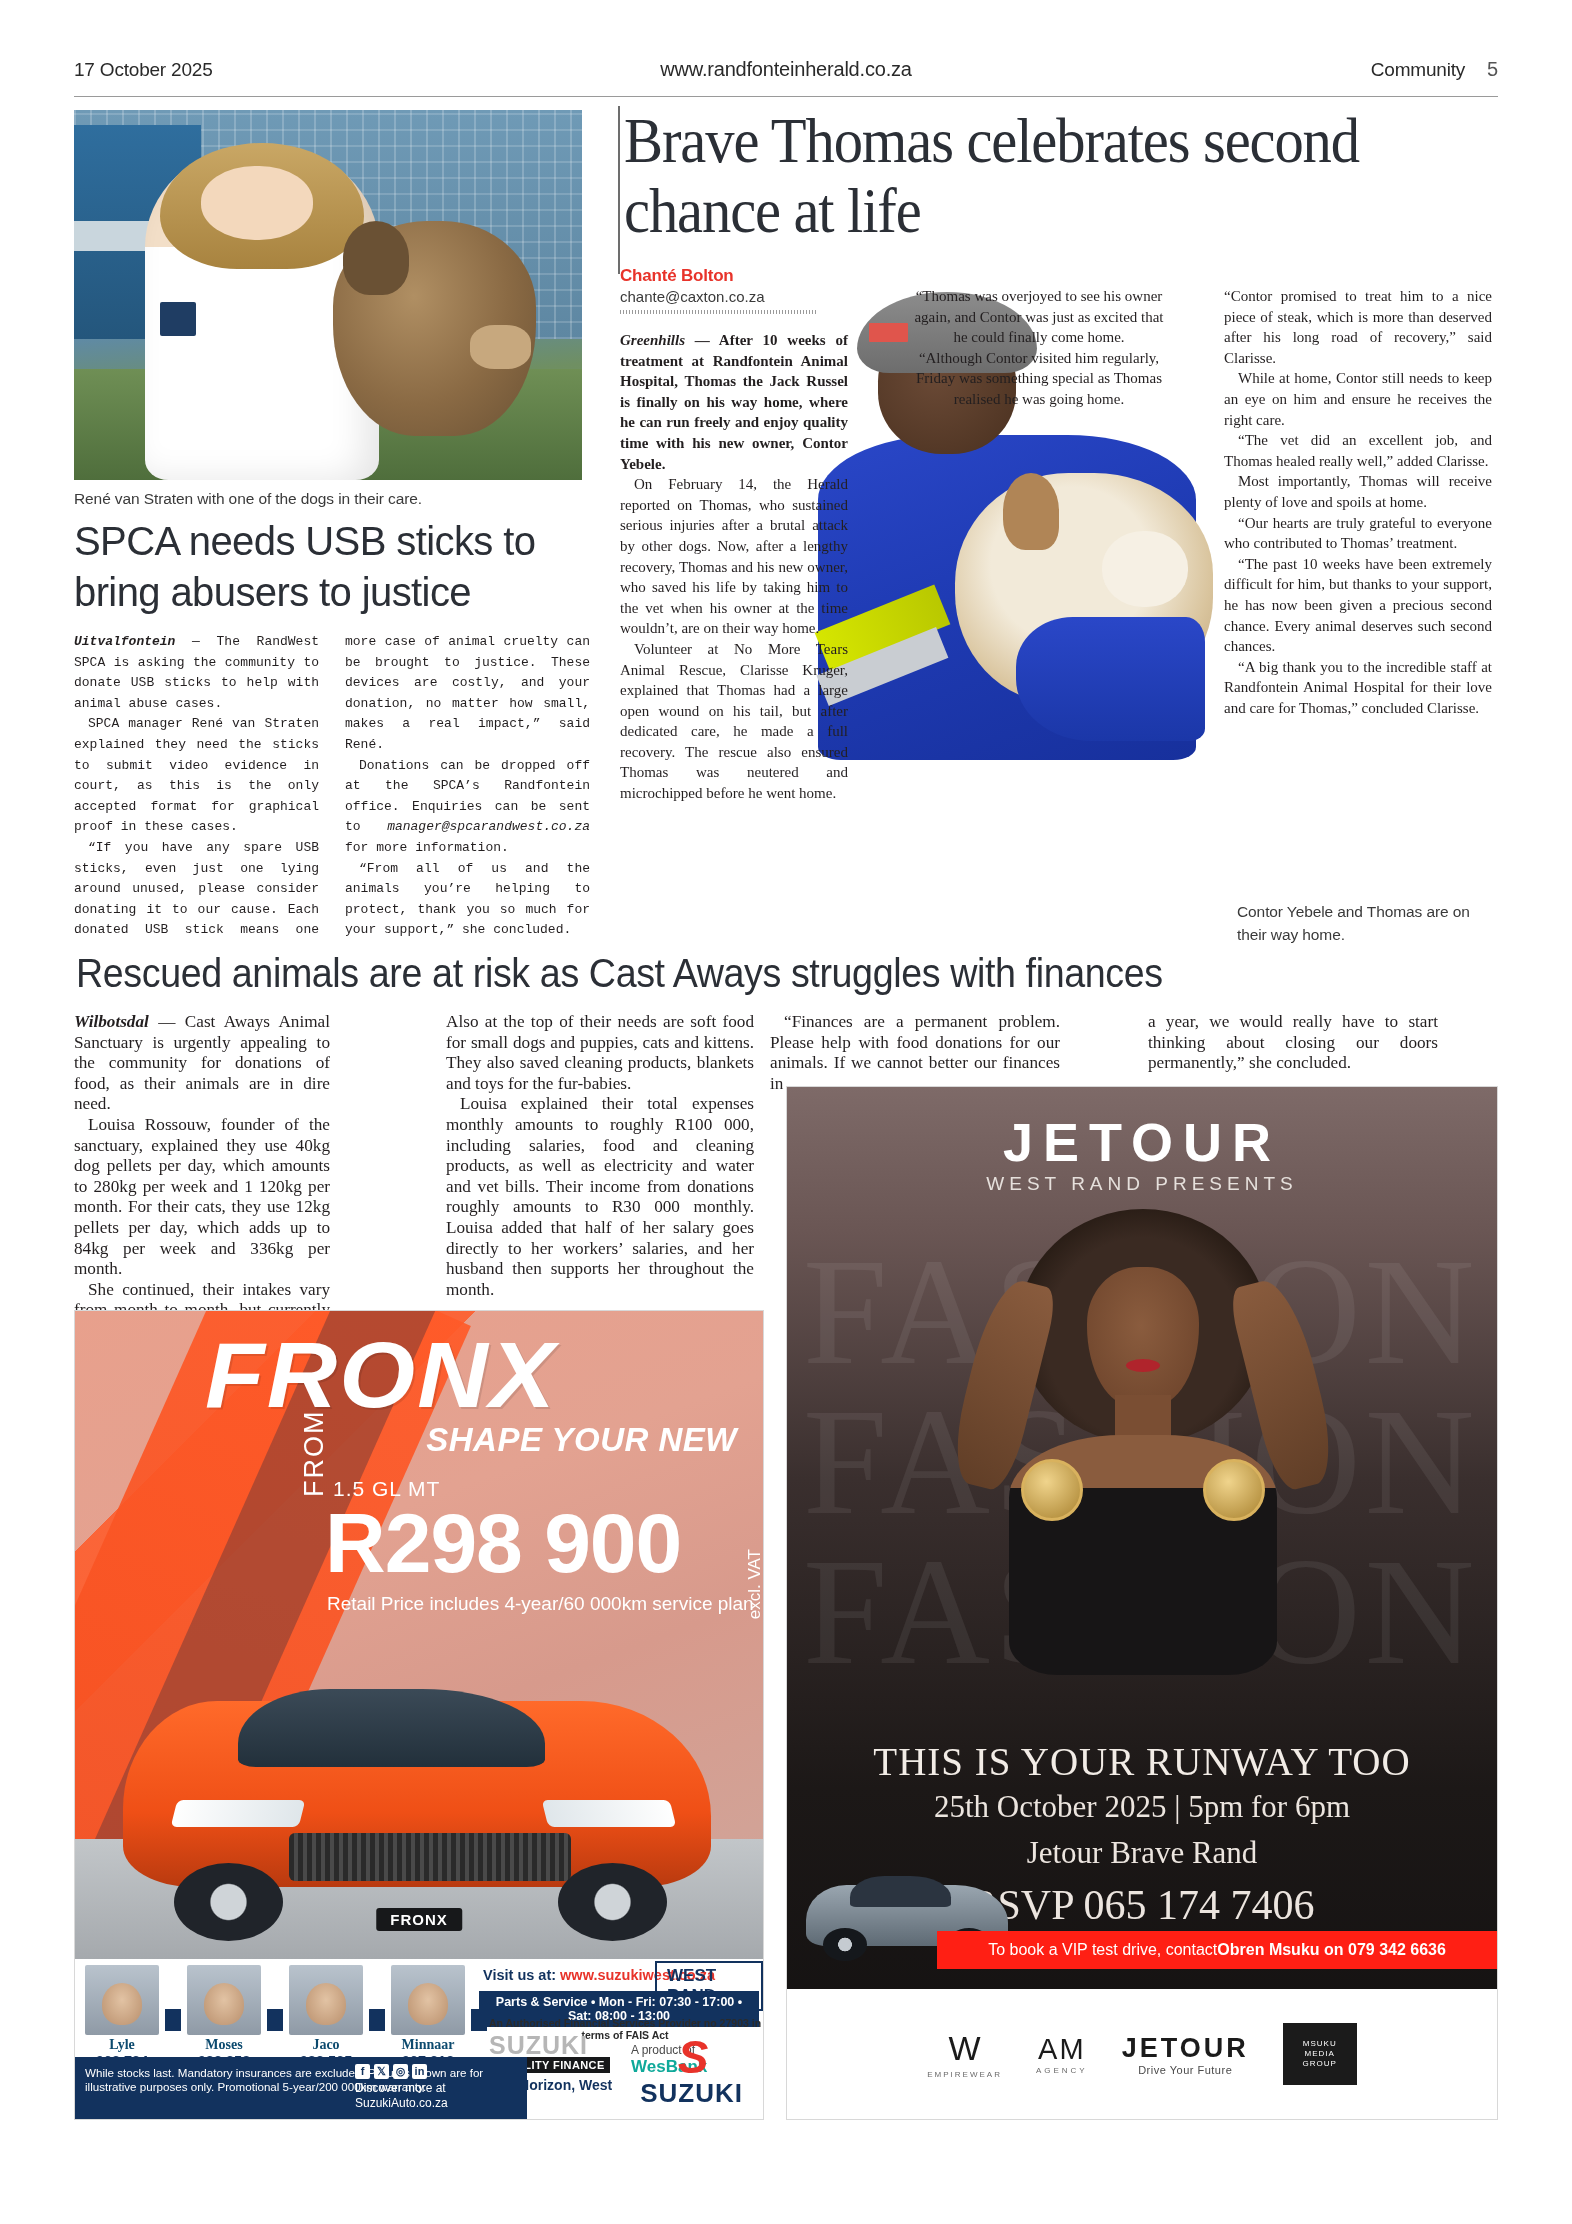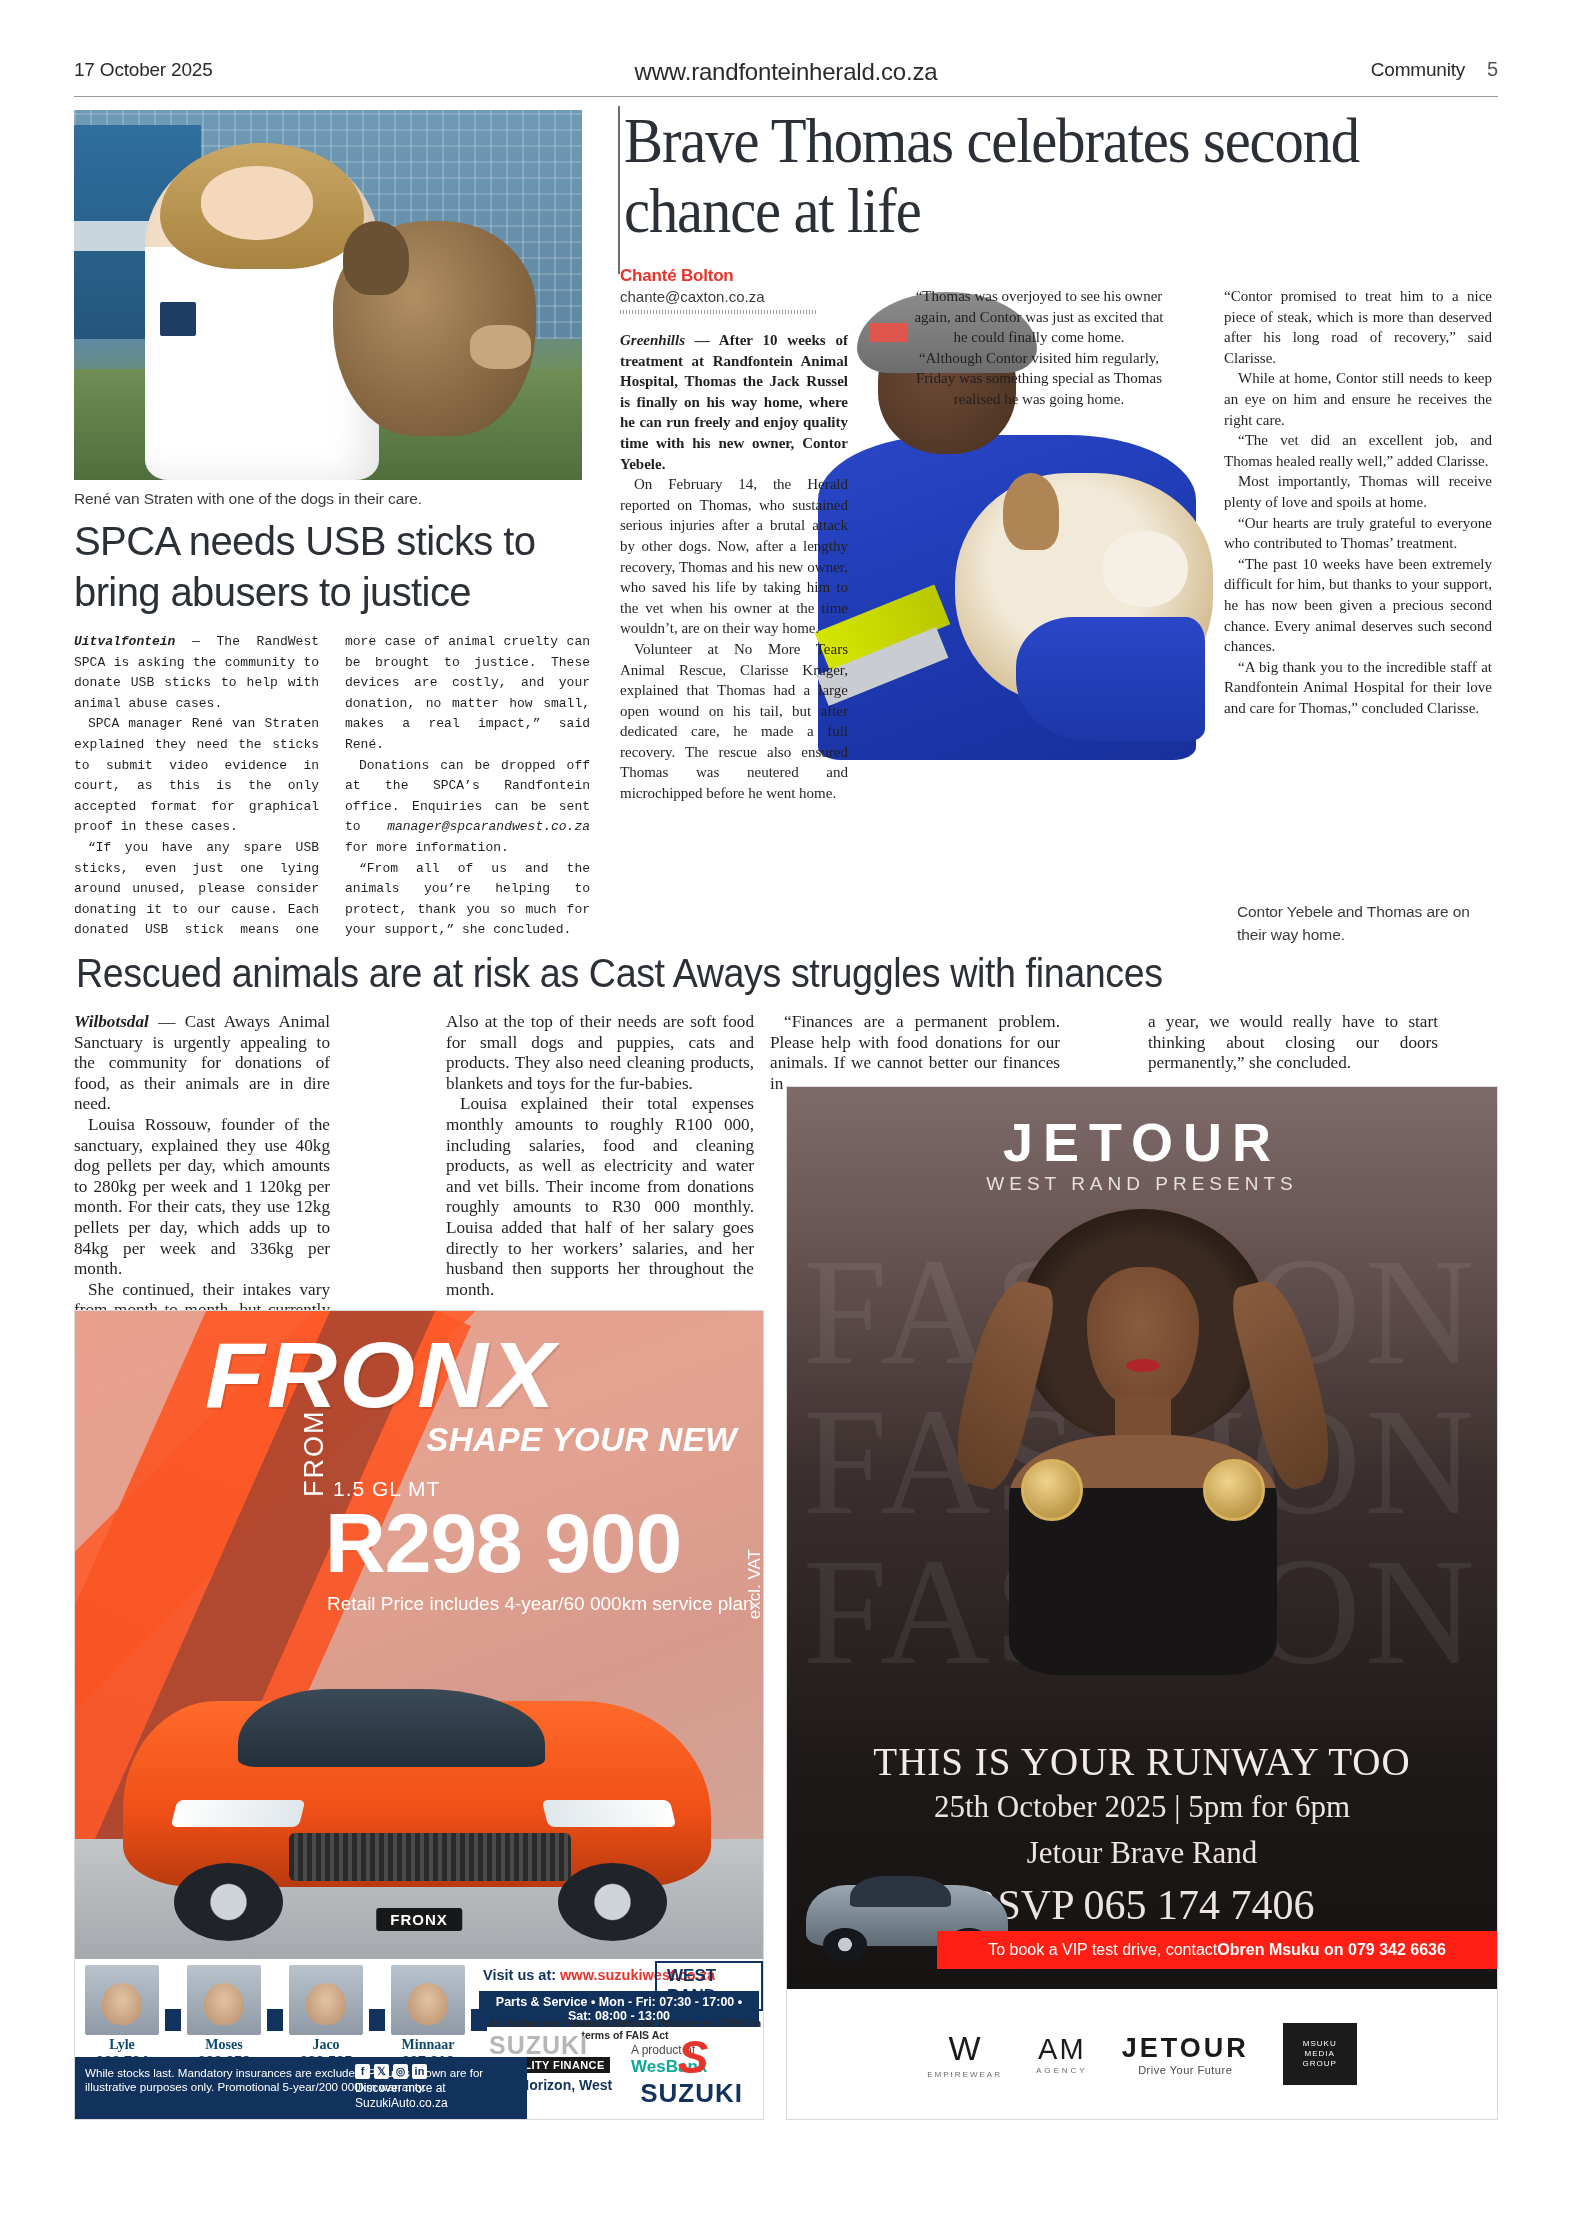--- a/index.html
+++ b/index.html
@@ -13,21 +13,21 @@
   }
   .page { position: absolute; inset: 0; padding: 0; }
 
   
   .masthead {
     position: absolute; left: 74px; top: 58px; width: 1424px; height: 34px;
     display: flex; align-items: baseline; justify-content: space-between;
     font-family: "Liberation Sans", sans-serif;
     font-size: 19px; color: #2a2a2a; letter-spacing: -0.2px;
   }
-  .masthead .mh-center { position: absolute; left: 50%; transform: translateX(-50%); font-size: 24px; }
+  .masthead .mh-center { position: absolute; left: 50%; transform: translateX(-50%); font-size: 20px; }
   .masthead .mh-right { display: flex; align-items: flex-end; gap: 22px; }
   .masthead .mh-page { font-size: 20px; color: #555; }
   .rule-top {
     position: absolute; left: 74px; top: 96px; width: 1424px; height: 1px; background: #9a9a9a;
   }
 
   
   .spca-photo {
     position: absolute; left: 74px; top: 110px; width: 508px; height: 370px;
     overflow: hidden;
@@ -641,21 +641,21 @@
   <div class="caption" id="cap-thomas">Contor Yebele and Thomas are on their way home.</div>
 
   <h2 class="hl-cast">Rescued animals are at risk as Cast Aways struggles with finances</h2>
 
   <div class="c-col" id="c-col1">
     <p><span class="loc">Wilbotsdal</span><span> — </span><span>Cast Aways Animal Sanctuary is urgently appealing to the community for donations of food, as their animals are in dire need.</span></p>
     <p>Louisa Rossouw, founder of the sanctuary, explained they use 40kg dog pellets per day, which amounts to 280kg per week and 1 120kg per month. For their cats, they use 12kg pellets per day, which adds up to 84kg per week and 336kg per month.</p>
     <p>She continued, their intakes vary from month to month, but currently they have about 115 dogs in their care and around 216 cats.</p>
   </div>
   <div class="c-col" id="c-col2">
-    <p>Also at the top of their needs are soft food for small dogs and puppies, cats and products. They also need cleaning products, blankets and toys for the fur-babies.</p>
+    <p>Also at the top of their needs are soft food for small dogs and puppies, cats and kittens. They also saved cleaning products, blankets and toys for the fur-babies.</p>
     <p>Louisa explained their total expenses monthly amounts to roughly R100 000, including salaries, food and cleaning products, as well as electricity and water and vet bills. Their income from donations roughly amounts to R30 000 monthly. Louisa added that half of her salary goes directly to her workers’ salaries, and her husband then supports her throughout the month.</p>
   </div>
   <div class="c-col" id="c-col3">
     <p>“Finances are a permanent problem. Please help with food donations for our animals. If we cannot better our finances in</p>
   </div>
   <div class="c-col" id="c-col4">
     <p>a year, we would really have to start thinking about closing our doors permanently,” she concluded.</p>
   </div>
 
   <div class="ad-fronx">

